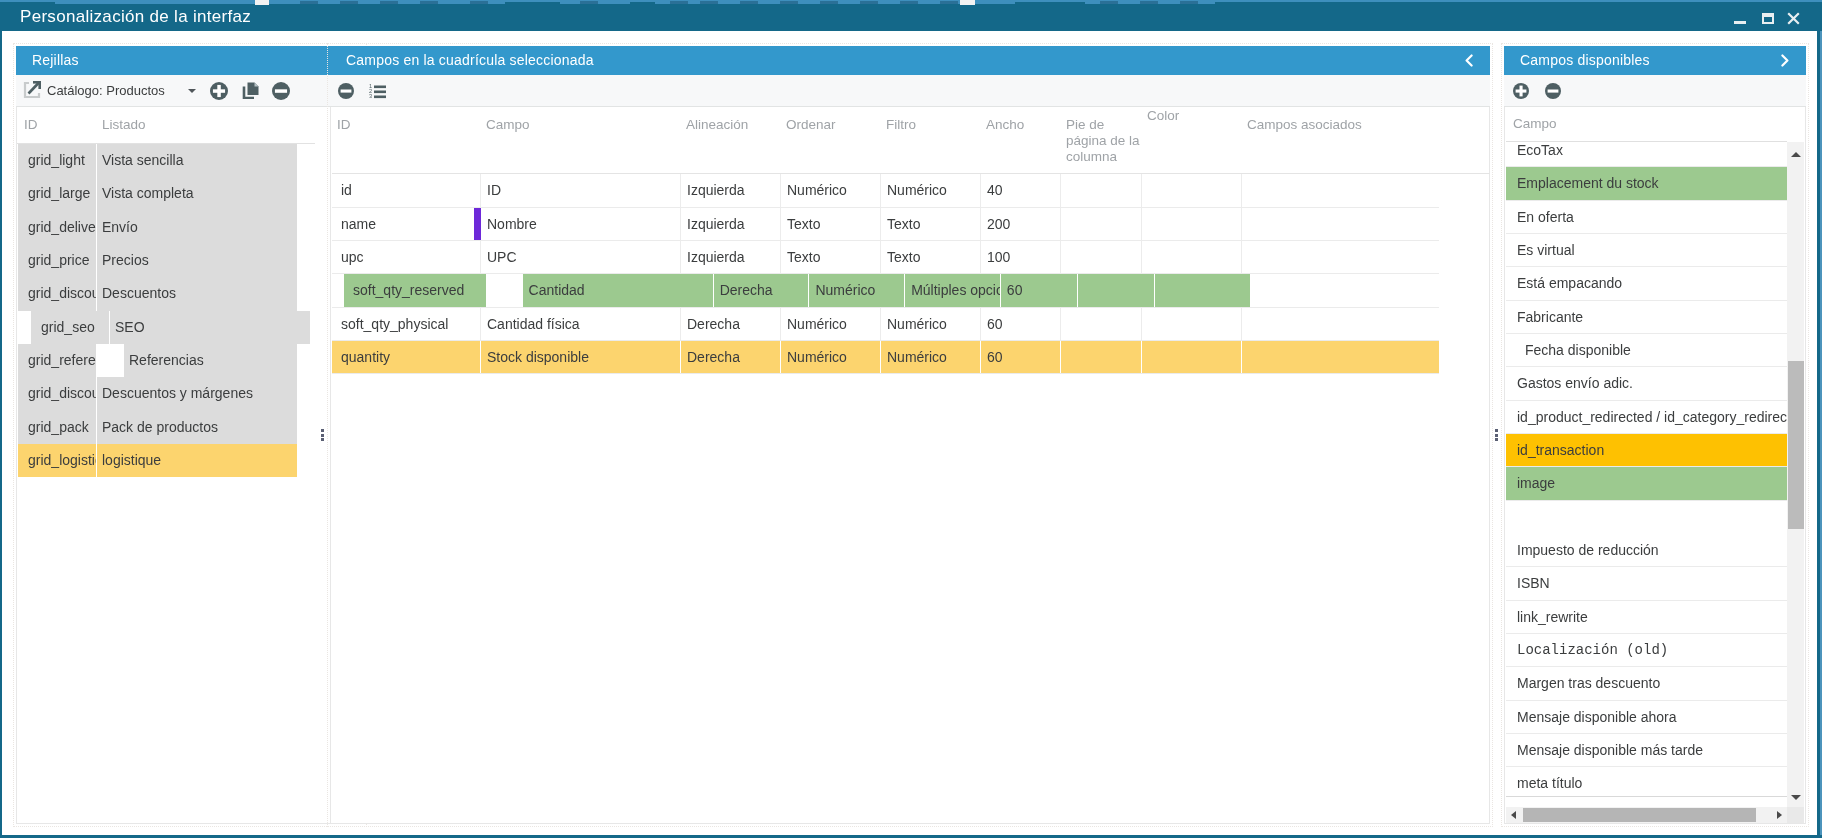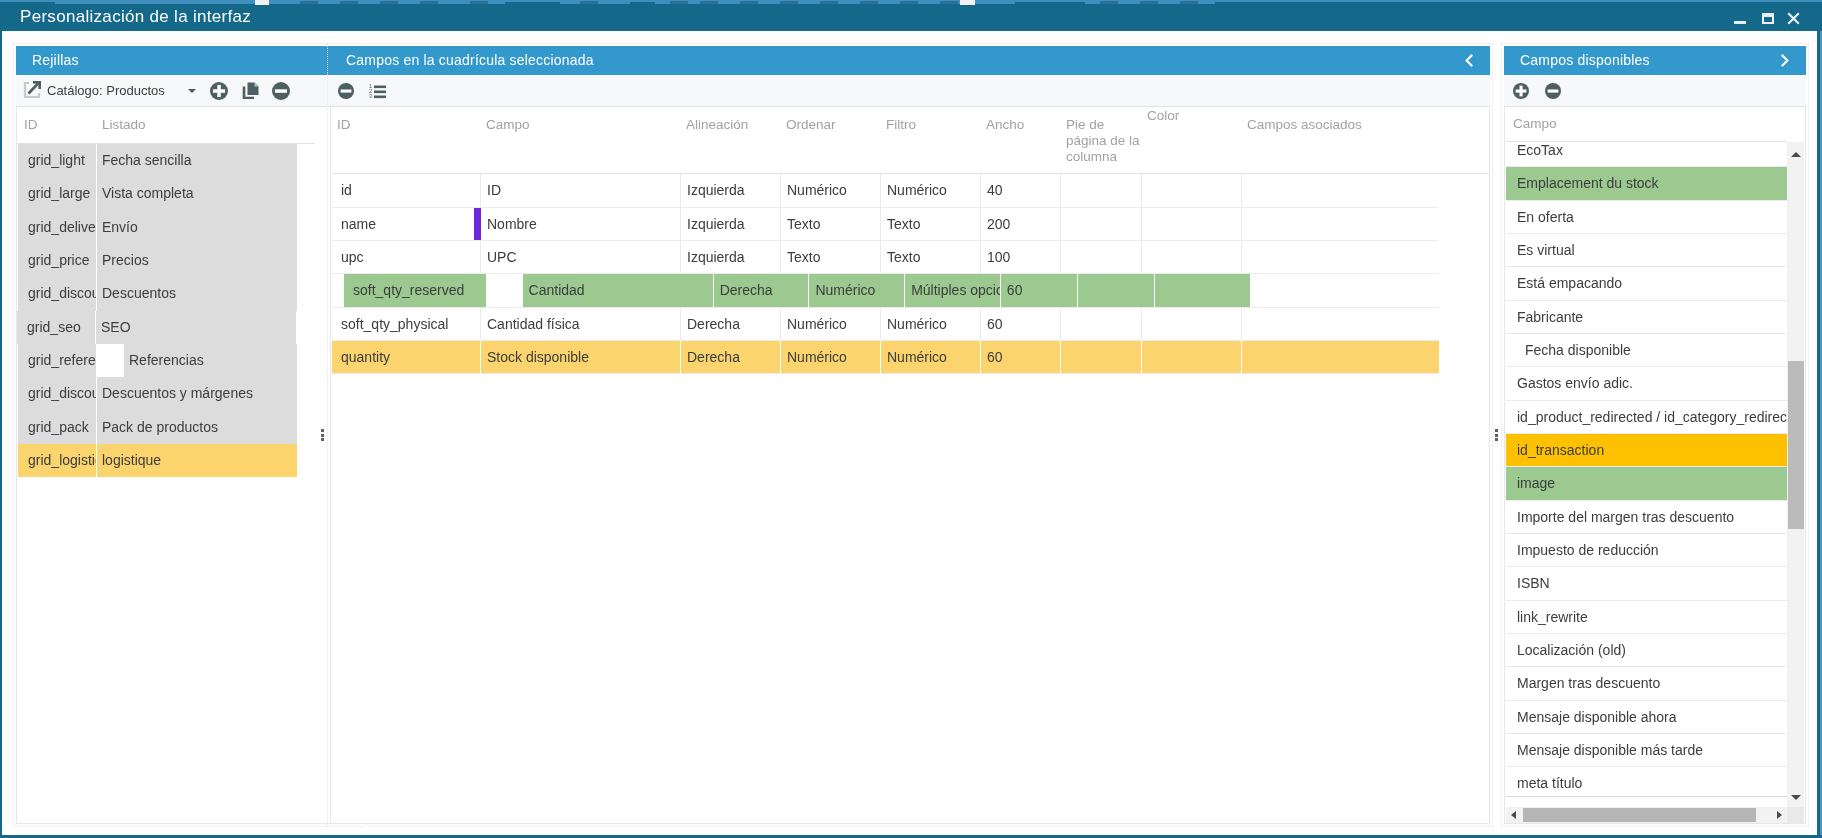--- a/index.html
+++ b/index.html
@@ -82,39 +82,39 @@
           <circle cx="8" cy="8" r="8" fill="#4e5f63"></circle>
           <rect x="2.6" y="6.5" width="10.8" height="3.1" fill="#fff"></rect>
         </svg>
 </div>
 <div class="abs" style="left:0;top:60px;width:298px;height:37px;border-bottom:1px solid #e2e2e2;">
         <span class="hdrtxt abs" style="left:7px;top:10px;">ID</span>
         <span class="hdrtxt abs" style="left:85px;top:10px;">Listado</span>
       </div>
 <div class="abs" style="left:1px;top:97.00px;width:279px;height:33.33px;display:flex;">
         <div class="celltxt trunc" style="width:79px;background:#dcdcdc;border-right:1px solid #fff;line-height:33.33px;padding-left:10px;">grid_light</div>
-        <div class="celltxt trunc" style="flex:1;background:#dcdcdc;line-height:33.33px;padding-left:5px;">Fecha sencilla</div>
+        <div class="celltxt trunc" style="flex:1;background:#dcdcdc;line-height:33.33px;padding-left:5px;">Vista sencilla</div>
       </div>
 <div class="abs" style="left:1px;top:130.33px;width:279px;height:33.33px;display:flex;">
         <div class="celltxt trunc" style="width:79px;background:#dcdcdc;border-right:1px solid #fff;line-height:33.33px;padding-left:10px;">grid_large</div>
         <div class="celltxt trunc" style="flex:1;background:#dcdcdc;line-height:33.33px;padding-left:5px;">Vista completa</div>
       </div>
 <div class="abs" style="left:1px;top:163.66px;width:279px;height:33.33px;display:flex;">
         <div class="celltxt trunc" style="width:79px;background:#dcdcdc;border-right:1px solid #fff;line-height:33.33px;padding-left:10px;">grid_delivery</div>
         <div class="celltxt trunc" style="flex:1;background:#dcdcdc;line-height:33.33px;padding-left:5px;">Envío</div>
       </div>
 <div class="abs" style="left:1px;top:196.99px;width:279px;height:33.33px;display:flex;">
         <div class="celltxt trunc" style="width:79px;background:#dcdcdc;border-right:1px solid #fff;line-height:33.33px;padding-left:10px;">grid_price</div>
         <div class="celltxt trunc" style="flex:1;background:#dcdcdc;line-height:33.33px;padding-left:5px;">Precios</div>
       </div>
 <div class="abs" style="left:1px;top:230.32px;width:279px;height:33.33px;display:flex;">
         <div class="celltxt trunc" style="width:79px;background:#dcdcdc;border-right:1px solid #fff;line-height:33.33px;padding-left:10px;">grid_discounts</div>
         <div class="celltxt trunc" style="flex:1;background:#dcdcdc;line-height:33.33px;padding-left:5px;">Descuentos</div>
       </div>
-<div class="abs" style="left:0;top:263.65px;width:279px;height:33.33px;display:flex;">
+<div class="abs" style="left:14px;top:263.65px;width:279px;height:33.33px;display:flex;">
         <div class="celltxt trunc" style="width:79px;background:#dcdcdc;border-right:1px solid #fff;line-height:33.33px;padding-left:10px;">grid_seo</div>
         <div class="celltxt trunc" style="flex:1;background:#dcdcdc;line-height:33.33px;padding-left:5px;">SEO</div>
       </div>
 <div class="abs" style="left:1px;top:296.98px;width:279px;height:33.33px;display:flex;">
         <div class="celltxt trunc" style="width:79px;background:#dcdcdc;border-right:1px solid #fff;line-height:33.33px;padding-left:10px;">grid_references</div>
         <div class="celltxt trunc" style="flex:1;background:#dcdcdc;line-height:33.33px;padding-left:5px;margin-left:27px;">Referencias</div>
       </div>
 <div class="abs" style="left:1px;top:330.31px;width:279px;height:33.33px;display:flex;">
         <div class="celltxt trunc" style="width:79px;background:#dcdcdc;border-right:1px solid #fff;line-height:33.33px;padding-left:10px;">grid_discounts</div>
         <div class="celltxt trunc" style="flex:1;background:#dcdcdc;line-height:33.33px;padding-left:5px;">Descuentos y márgenes</div>
@@ -253,25 +253,24 @@
 <div class="celltxt trunc" style="position:absolute;left:0;top:25.33px;width:281px;height:33.33px;background:#9cc98f;border-bottom:1px solid #ebebeb;line-height:32.3px;padding-left:11px;">Emplacement du stock</div>
 <div class="celltxt trunc" style="position:absolute;left:0;top:58.66px;width:281px;height:33.33px;background:#fff;border-bottom:1px solid #ebebeb;line-height:32.3px;padding-left:11px;">En oferta</div>
 <div class="celltxt trunc" style="position:absolute;left:0;top:91.99px;width:281px;height:33.33px;background:#fff;border-bottom:1px solid #ebebeb;line-height:32.3px;padding-left:11px;">Es virtual</div>
 <div class="celltxt trunc" style="position:absolute;left:0;top:125.32px;width:281px;height:33.33px;background:#fff;border-bottom:1px solid #ebebeb;line-height:32.3px;padding-left:11px;">Está empacando</div>
 <div class="celltxt trunc" style="position:absolute;left:0;top:158.65px;width:281px;height:33.33px;background:#fff;border-bottom:1px solid #ebebeb;line-height:32.3px;padding-left:11px;">Fabricante</div>
 <div class="celltxt trunc" style="position:absolute;left:0;top:191.98px;width:281px;height:33.33px;background:#fff;border-bottom:1px solid #ebebeb;line-height:32.3px;padding-left:19px;">Fecha disponible</div>
 <div class="celltxt trunc" style="position:absolute;left:0;top:225.31px;width:281px;height:33.33px;background:#fff;border-bottom:1px solid #ebebeb;line-height:32.3px;padding-left:11px;">Gastos envío adic.</div>
 <div class="celltxt trunc" style="position:absolute;left:0;top:258.64px;width:281px;height:33.33px;background:#fff;border-bottom:1px solid #ebebeb;line-height:32.3px;padding-left:11px;">id_product_redirected / id_category_redirected</div>
 <div class="celltxt trunc" style="position:absolute;left:0;top:291.97px;width:281px;height:33.33px;background:#fec101;border-bottom:1px solid #ebebeb;line-height:32.3px;padding-left:11px;">id_transaction</div>
 <div class="celltxt trunc" style="position:absolute;left:0;top:325.30px;width:281px;height:33.33px;background:#9cc98f;border-bottom:1px solid #ebebeb;line-height:32.3px;padding-left:11px;">image</div>
-<div class="celltxt trunc" style="position:absolute;left:0;top:358.63px;width:281px;height:33.33px;background:#fff;border-bottom:1px solid #ebebeb;line-height:32.3px;padding-left:11px;">Importe del margen tras descuento</div>
 <div class="celltxt trunc" style="position:absolute;left:0;top:391.96px;width:281px;height:33.33px;background:#fff;border-bottom:1px solid #ebebeb;line-height:32.3px;padding-left:11px;">Impuesto de reducción</div>
 <div class="celltxt trunc" style="position:absolute;left:0;top:425.29px;width:281px;height:33.33px;background:#fff;border-bottom:1px solid #ebebeb;line-height:32.3px;padding-left:11px;">ISBN</div>
 <div class="celltxt trunc" style="position:absolute;left:0;top:458.62px;width:281px;height:33.33px;background:#fff;border-bottom:1px solid #ebebeb;line-height:32.3px;padding-left:11px;">link_rewrite</div>
-<div class="celltxt trunc" style="position:absolute;left:0;top:491.95px;width:281px;height:33.33px;background:#fff;border-bottom:1px solid #ebebeb;line-height:32.3px;padding-left:11px;">Localización (old)</div>
+<div class="celltxt trunc" style="position:absolute;left:0;top:491.95px;width:281px;height:33.33px;background:#fff;border-bottom:1px solid #ebebeb;line-height:32.3px;padding-left:11px;font-family:Liberation Mono, monospace;">Localización (old)</div>
 <div class="celltxt trunc" style="position:absolute;left:0;top:525.28px;width:281px;height:33.33px;background:#fff;border-bottom:1px solid #ebebeb;line-height:32.3px;padding-left:11px;">Margen tras descuento</div>
 <div class="celltxt trunc" style="position:absolute;left:0;top:558.61px;width:281px;height:33.33px;background:#fff;border-bottom:1px solid #ebebeb;line-height:32.3px;padding-left:11px;">Mensaje disponible ahora</div>
 <div class="celltxt trunc" style="position:absolute;left:0;top:591.94px;width:281px;height:33.33px;background:#fff;border-bottom:1px solid #ebebeb;line-height:32.3px;padding-left:11px;">Mensaje disponible más tarde</div>
 <div class="celltxt trunc" style="position:absolute;left:0;top:625.27px;width:281px;height:33.33px;background:#fff;border-bottom:1px solid #ebebeb;line-height:32.3px;padding-left:11px;">meta título</div>
 
 </div>
 <div class="abs" style="left:1px;top:749px;width:281px;height:1px;background:#d9d9d9;"></div>
 <div class="abs" style="left:282px;top:95px;width:17px;height:665px;background:#f2f2f2;">
         <div class="abs" style="left:3.5px;top:9.5px;width:0;height:0;border-left:5px solid transparent;border-right:5px solid transparent;border-bottom:5.5px solid #4a4a4a;"></div>
         <div class="abs" style="left:0.5px;top:219px;width:16px;height:168px;background:#bbb;"></div>

